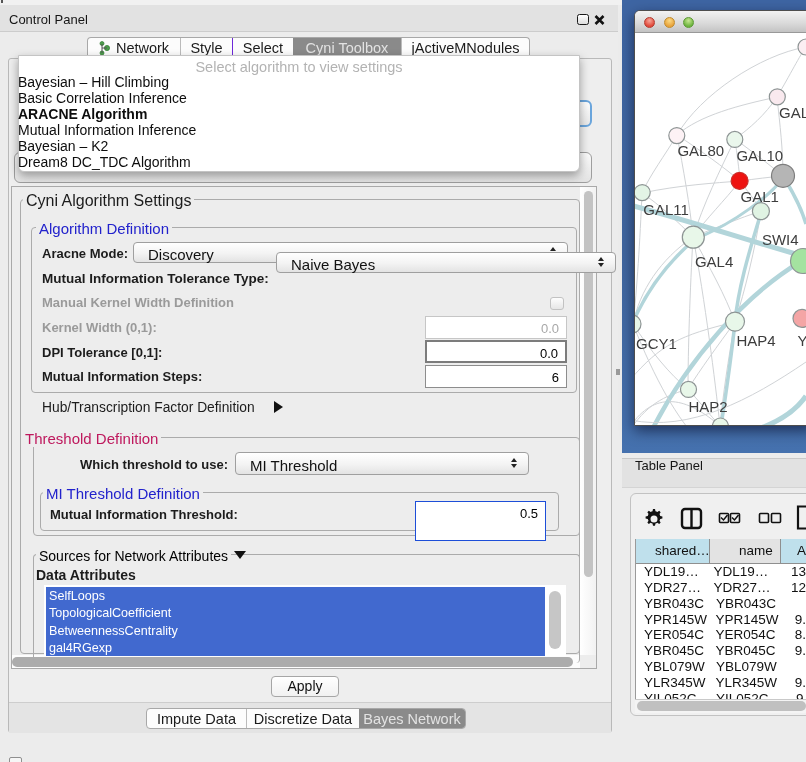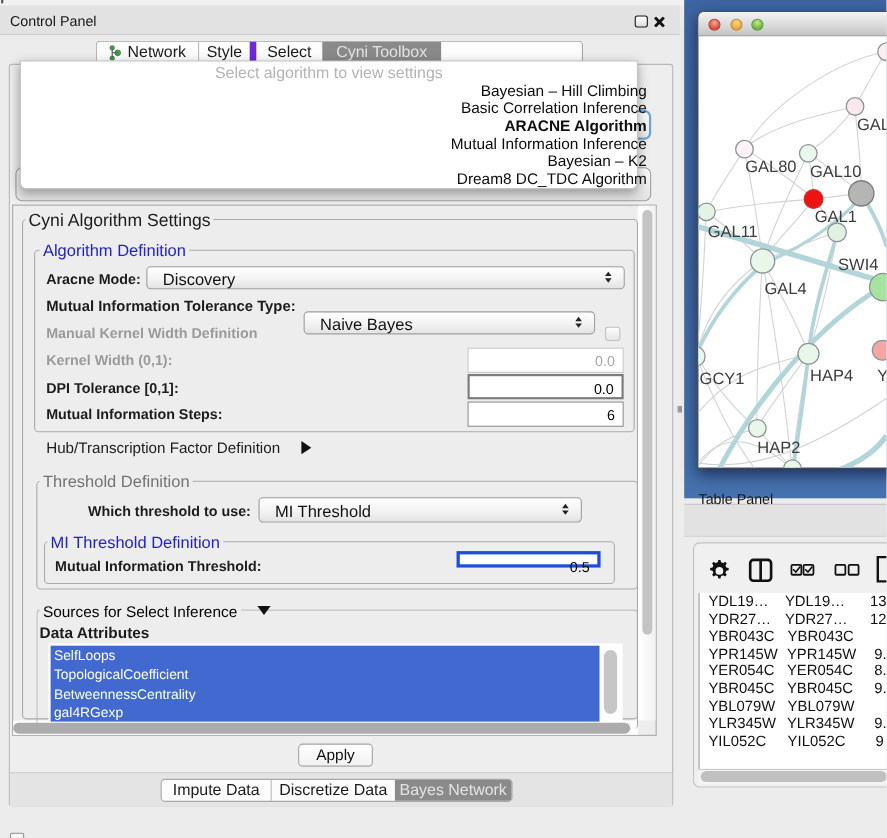--- a/index.html
+++ b/index.html
@@ -37,23 +37,24 @@
 <div class="abs" style="left:8px;top:58px;width:604px;height:675px;background:#eeeeee;border:1px solid #b9b9b9;border-radius:3px;box-sizing:border-box;"></div>
 
 <div class="abs" style="left:87px;top:37px;width:443px;height:21px;background:#fcfcfc;border:1px solid #a8a8a8;border-radius:4px 4px 0 0;border-bottom:none;box-sizing:border-box;display:flex;font-size:14.5px;color:#1b1b1b;">
   <div style="width:93px;display:flex;align-items:center;justify-content:center;border-right:1px solid #bbb;box-sizing:border-box;">
     <svg width="12" height="14" viewBox="0 0 12 14" style="margin-right:5px;">
       <circle cx="3" cy="2.5" r="2" fill="#4c9e4c" stroke="#2e7a2e" stroke-width="0.7"></circle>
       <circle cx="8" cy="7" r="2.6" fill="#4c9e4c" stroke="#2e7a2e" stroke-width="0.7"></circle>
       <circle cx="3" cy="12" r="2" fill="#4c9e4c" stroke="#2e7a2e" stroke-width="0.7"></circle>
       <path d="M3 3 L3 12 M3 7 L8 7" stroke="#555" stroke-width="1" fill="none"></path>
     </svg>Network</div>
-  <div style="width:52px;display:flex;align-items:center;justify-content:center;border-right:6px solid #6d28d9;box-sizing:border-box;">Style</div>
+  <div style="width:52px;display:flex;align-items:center;justify-content:center;border-right:1px solid #6d28d9;box-sizing:border-box;">Style</div>
   <div style="width:60px;display:flex;align-items:center;justify-content:center;box-sizing:border-box;">Select</div>
   <div style="width:108px;display:flex;align-items:center;justify-content:center;background:#8a8a8a;color:#e3e3e3;box-sizing:border-box;">Cyni Toolbox</div>
+  <div style="flex:1;display:flex;align-items:center;justify-content:center;border-left:1px solid #bbb;box-sizing:border-box;">jActiveMNodules</div>
 </div>
 
 <div class="abs" style="left:175px;top:100px;width:417px;height:27px;border:2px solid #6aa5dc;border-radius:6px;background:linear-gradient(#fdfdfd,#e8e8e8);box-sizing:border-box;"></div>
 <div class="abs" style="left:14px;top:152px;width:578px;height:31px;border:1px solid #9e9e9e;border-radius:6px;background:linear-gradient(#fafafa,#e3e3e3);box-sizing:border-box;"></div>
 
 <div class="abs" style="left:11px;top:186px;width:586px;height:483px;background:#ededed;border:1px solid #a9a9a9;box-sizing:border-box;"></div>
 
 <div class="abs" style="left:580px;top:187px;width:16px;height:468px;background:linear-gradient(90deg,#fff, #f2f2f2);"></div>
 <div class="abs" style="left:584px;top:191px;width:9px;height:386px;background:#c3c3c3;border-radius:4.5px;"></div>
 
@@ -69,21 +70,21 @@
 <div class="lbl" style="left:42px;top:246px;">Aracne Mode:</div>
 <div class="combo" style="left:133px;top:242px;width:435px;height:21px;">
   <div class="ctext">Discovery</div>
   <div class="arrows">
       <div class="aup"></div>
       <div class="adn"></div>
     </div>
 </div>
 
 <div class="lbl" style="left:42px;top:271px;font-size:13.5px;">Mutual Information Tolerance Type:</div>
-<div class="combo" style="left:276px;top:283px;width:265px;height:21px;">
+<div class="combo" style="left:276px;top:252px;width:340px;height:21px;">
   <div class="ctext">Naive Bayes</div>
   <div class="arrows">
       <div class="aup"></div>
       <div class="adn"></div>
     </div>
 </div>
 
 <div class="lbl dis" style="left:42px;top:295px;">Manual Kernel Width Definition</div>
 <div class="abs" style="left:550px;top:297px;width:14px;height:13px;border:1px solid #c2c2c2;border-radius:3px;background:linear-gradient(#fdfdfd,#e6e6e6);box-sizing:border-box;"></div>
 
@@ -93,57 +94,57 @@
 <div class="lbl" style="left:42px;top:345px;">DPI Tolerance [0,1]:</div>
 <div class="tfield" style="left:425px;top:340px;width:142px;height:23px;border:2px solid #7c7c7c;color:#000;">0.0</div>
 
 <div class="lbl" style="left:42px;top:369px;">Mutual Information Steps:</div>
 <div class="tfield" style="left:425px;top:365px;width:142px;height:23px;border:1px solid #8d8d8d;color:#000;">6</div>
 
 <div class="abs" style="left:42px;top:400px;font-size:13.8px;color:#1c1c1c;">Hub/Transcription Factor Definition</div>
 <div class="abs" style="left:274px;top:401px;width:0;height:0;border-top:6px solid transparent;border-bottom:6px solid transparent;border-left:9px solid #111;"></div>
 
 <div class="grp" style="left:33px;top:437px;width:545px;height:97px;"></div>
-<div class="gtitle" style="left:36px;top:430px;color:#737373;">Threshold Definition</div>
+<div class="gtitle" style="left:22px;top:430px;color:#be185d;">Threshold Definition</div>
 
 <div class="lbl" style="left:80px;top:457px;">Which threshold to use:</div>
 <div class="combo" style="left:235px;top:452px;width:294px;height:23px;">
   <div class="ctext" style="top:4px;">MI Threshold</div>
   <div class="arrows" style="top:5px;">
       <div class="aup"></div>
       <div class="adn"></div>
     </div>
 </div>
 
 <div class="grp" style="left:40px;top:492px;width:517px;height:37px;"></div>
 <div class="gtitle" style="left:43px;top:485px;color:#2222cc;">MI Threshold Definition</div>
 <div class="lbl" style="left:50px;top:507px;">Mutual Information Threshold:</div>
-<div class="tfield" style="left:415px;top:501px;width:131px;height:15px;border:3px solid #1d4ed8;color:#000;">0.5</div>
+<div class="tfield" style="left:415px;top:501px;width:131px;height:40px;border:1px solid #1d4ed8;color:#000;">0.5</div>
 
 <div class="grp" style="left:33px;top:554px;width:545px;height:108px;border-bottom:none;"></div>
-<div class="gtitle" style="left:36px;top:548px;font-size:14px;">Sources for Select Inference</div>
+<div class="gtitle" style="left:36px;top:548px;font-size:14px;">Sources for Network Attributes</div>
 <div class="abs" style="left:234px;top:551px;width:0;height:0;border-left:6.5px solid transparent;border-right:6.5px solid transparent;border-top:8px solid #111;"></div>
 <div class="lbl" style="left:36px;top:567px;font-size:14px;">Data Attributes</div>
 
 <div class="abs" style="left:44px;top:585px;width:522px;height:71px;background:#fff;"></div>
 <div class="abs" style="left:46px;top:587px;width:499px;height:69px;background:#4169cf;color:#fff;font-size:12.6px;line-height:17.3px;padding:1px 0 0 3px;box-sizing:border-box;overflow:hidden;">SelfLoops<br>TopologicalCoefficient<br>BetweennessCentrality<br>gal4RGexp</div>
 <div class="abs" style="left:549px;top:591px;width:12px;height:58px;background:#c6c6c6;border-radius:6px;"></div>
 
 <div class="abs" style="left:271px;top:676px;width:68px;height:21px;border:1px solid #a6a6a6;border-radius:4px;background:linear-gradient(#ffffff,#f1f1f1);box-sizing:border-box;text-align:center;font-size:14px;color:#111;padding-top:1px;">Apply</div>
 
 <div class="abs" style="left:9px;top:702px;width:602px;height:30px;background:#e4e4e4;border-top:1px solid #cdcdcd;"></div>
 <div class="abs" style="left:146px;top:708px;width:320px;height:21px;background:#fcfcfc;border:1px solid #a8a8a8;border-radius:4px;box-sizing:border-box;display:flex;font-size:14.5px;color:#1b1b1b;">
   <div style="width:100px;display:flex;align-items:center;justify-content:center;border-right:1px solid #bbb;box-sizing:border-box;">Impute Data</div>
   <div style="width:112px;display:flex;align-items:center;justify-content:center;box-sizing:border-box;">Discretize Data</div>
   <div style="flex:1;display:flex;align-items:center;justify-content:center;background:#8a8a8a;color:#e3e3e3;border-radius:0 3px 3px 0;">Bayes Network</div>
 </div>
 
 <div class="abs" style="left:18px;top:55px;width:562px;height:117px;background:#fff;border:1px solid #c4c4c4;border-radius:0 0 6px 6px;box-shadow:0 4px 10px rgba(0,0,0,0.35);box-sizing:border-box;"></div>
 <div class="abs" style="left:18px;top:59px;width:562px;text-align:center;font-size:14.5px;color:#b3b3b3;">Select algorithm to view settings</div>
-<div class="abs" style="left:28px;top:74px;width:560px;font-size:14px;color:#0d0d0d;line-height:16px;text-align:right;">
+<div class="abs" style="left:18px;top:74px;width:560px;font-size:14px;color:#0d0d0d;line-height:16px;">
 Bayesian – Hill Climbing<br>
 Basic Correlation Inference<br>
 <b>ARACNE Algorithm</b><br>
 Mutual Information Inference<br>
 Bayesian – K2<br>
 Dream8 DC_TDC Algorithm
 </div>
 
 <div class="abs" style="left:616px;top:369px;width:4px;height:6px;background:#9a9a9a;"></div>
 
@@ -226,21 +227,21 @@
     <text x="761.9" y="245">SWI4</text>
     <text x="694.9" y="267">GAL4</text>
     <text x="736.4" y="346">HAP4</text>
     <text x="797.5" y="346">YP</text>
     <text x="636" y="349">GCY1</text>
     <text x="688.5" y="412">HAP2</text>
   </g>
 </svg>
 
 <div class="abs" style="left:622px;top:458px;width:184px;height:30px;background:#e2e2e2;border-top:1px solid #c9c9c9;border-bottom:1px solid #d4d4d4;box-sizing:border-box;"></div>
-<div class="abs" style="left:635px;top:446px;font-size:13px;color:#161616;">Table Panel</div>
+<div class="abs" style="left:635px;top:458px;font-size:13px;color:#161616;">Table Panel</div>
 
 <div class="abs" style="left:630px;top:493px;width:200px;height:223px;background:#f0f0f0;border:1px solid #c2c2c2;border-radius:6px;box-sizing:border-box;"></div>
 
 <svg class="abs" style="left:640px;top:504px;" width="166" height="30" viewBox="0 0 166 30">
   <g fill="#111">
     <path d="M13 5 l2 0 0.5 2.2 a6 6 0 0 1 1.8 0.75 l1.9-1.2 1.45 1.45 -1.2 1.9 a6 6 0 0 1 0.75 1.8 l2.2 0.5 0 2 -2.2 0.5 a6 6 0 0 1 -0.75 1.8 l1.2 1.9 -1.45 1.45 -1.9-1.2 a6 6 0 0 1 -1.8 0.75 l-0.5 2.2 -2 0 -0.5-2.2 a6 6 0 0 1 -1.8-0.75 l-1.9 1.2 -1.45-1.45 1.2-1.9 a6 6 0 0 1 -0.75-1.8 l-2.2-0.5 0-2 2.2-0.5 a6 6 0 0 1 0.75-1.8 l-1.2-1.9 1.45-1.45 1.9 1.2 a6 6 0 0 1 1.8-0.75 z M14 11.5 a3.5 3.5 0 1 0 0 7 3.5 3.5 0 0 0 0-7 z"></path>
   </g>
   <rect x="42" y="5" width="19" height="19" rx="3" fill="none" stroke="#111" stroke-width="2.4"></rect>
   <line x1="51.5" y1="5" x2="51.5" y2="24" stroke="#111" stroke-width="2.4"></line>
   <g stroke="#111" stroke-width="1.6" fill="none">
@@ -248,20 +249,25 @@
     <rect x="90.5" y="9.5" width="9" height="9" rx="1"></rect>
     <path d="M81 13.5 l2.5 2.5 4-5" stroke-width="1.5"></path>
     <path d="M92 13.5 l2.5 2.5 4-5" stroke-width="1.5"></path>
     <rect x="119.5" y="9.5" width="9" height="9" rx="1"></rect>
     <rect x="131.5" y="9.5" width="9" height="9" rx="1"></rect>
   </g>
   <path d="M158 2.5 h9 l5 5 v17 h-14 z" fill="none" stroke="#111" stroke-width="2.2"></path>
 </svg>
 
 <div class="abs" style="left:635px;top:539px;width:171px;height:160px;background:#fff;border-left:1px solid #9a9a9a;overflow:hidden;font-size:13.5px;color:#111;box-sizing:border-box;">
+  <div style="display:flex;height:25px;border-bottom:1px solid #8f8f8f;box-sizing:border-box;">
+    <div style="width:74px;background:#bfe0ec;border-right:1px solid #8f8f8f;padding-left:19px;line-height:24px;box-sizing:border-box;">shared…</div>
+    <div style="width:75px;background:#e3e3e3;border-right:1px solid #8f8f8f;padding-left:29px;line-height:24px;box-sizing:border-box;">name</div>
+    <div style="flex:1;background:#bfe0ec;padding-left:16px;line-height:24px;">A</div>
+  </div>
   <div style="line-height:15.85px;">
     <div style="display:flex;">
         <div style="width:74px;padding-left:8px;box-sizing:border-box;">YDL19…</div>
         <div style="width:75px;padding-left:6px;box-sizing:border-box;">YDL19…</div>
         <div style="padding-left:11px;">13</div>
       </div>
     <div style="display:flex;">
         <div style="width:74px;padding-left:8px;box-sizing:border-box;">YDR27…</div>
         <div style="width:75px;padding-left:6px;box-sizing:border-box;">YDR27…</div>
         <div style="padding-left:11px;">12</div>

